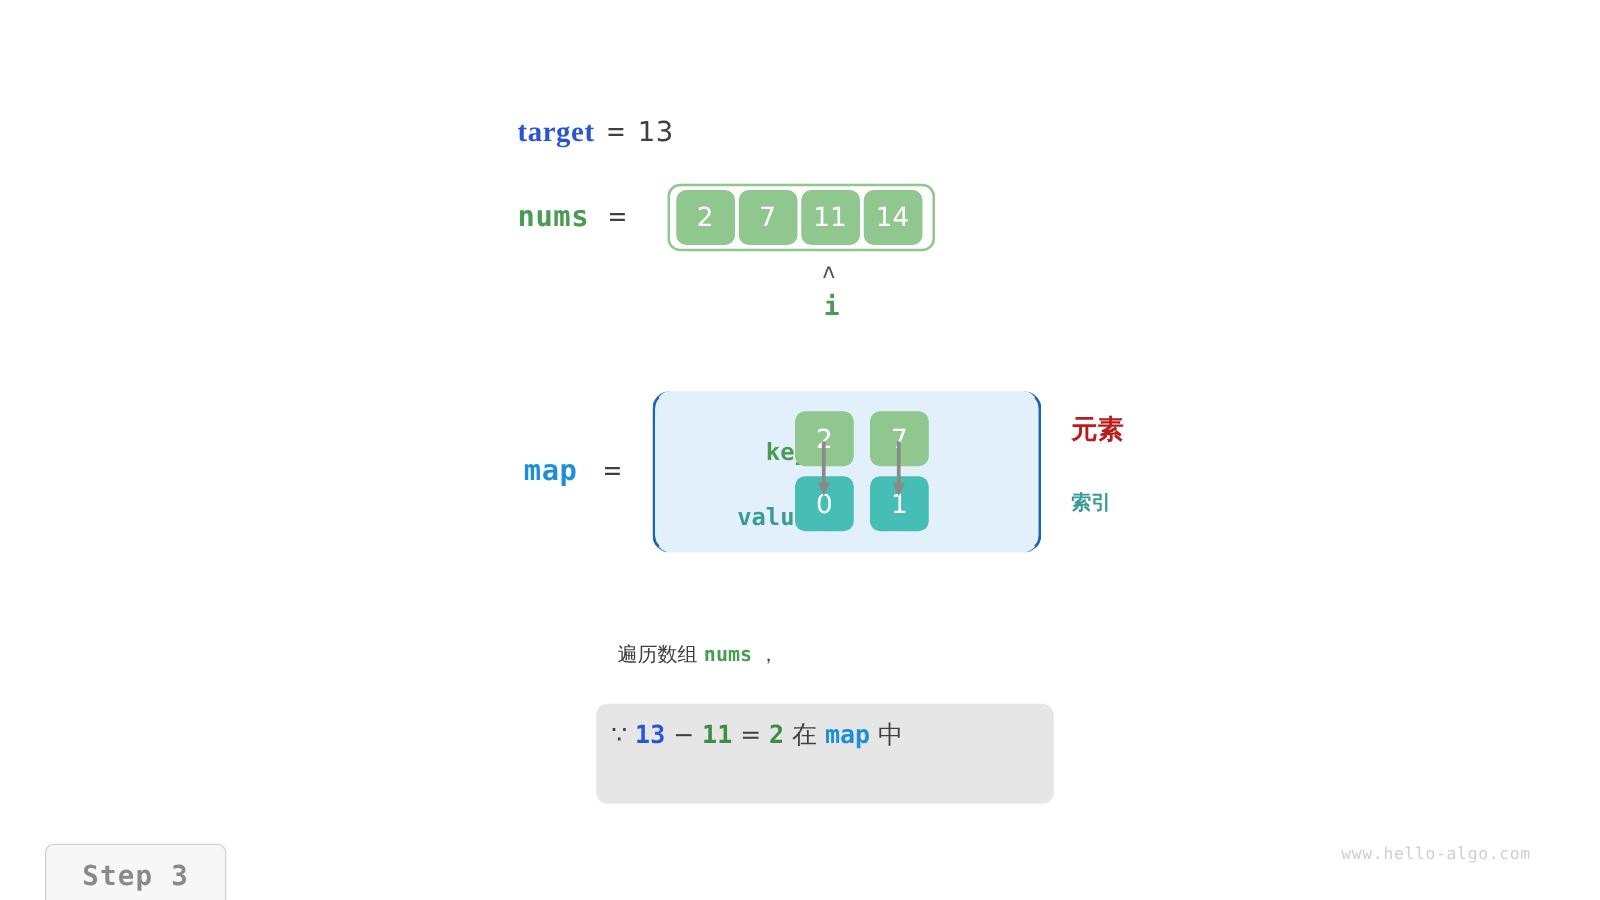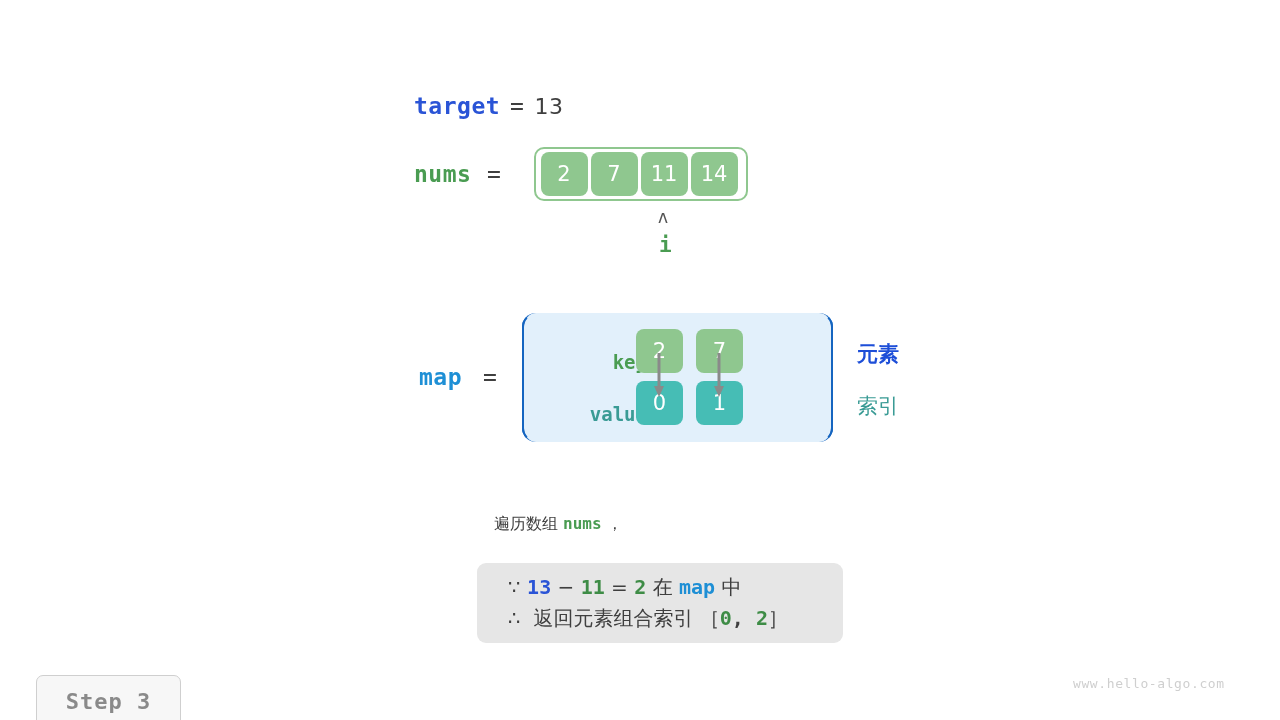--- a/index.html
+++ b/index.html
@@ -21,21 +21,21 @@
   
   #target-row {
     left: 414px;
     top: 93px;
     display: flex;
     align-items: baseline;
     font-size: 23px;
     font-weight: bold;
     letter-spacing: 0.5px;
   }
-  #target-row .varname { color: #2a54d6; }
+  #target-row .varname { color: #2a54d6; font-family: Liberation Serif, serif; }
   #target-row .eq { color: #3f3f3f; font-weight: normal; margin: 0 10px; }
   #target-row .val {
     color: #3f3f3f;
     font-weight: normal;
     font-family: "DejaVu Sans", "Liberation Sans", sans-serif;
     font-size: 22px;
   }
 
   
   #nums-label {
@@ -168,31 +168,31 @@
     position: absolute;
     top: 40px;
     width: 14px;
     height: 48px;
   }
   #arrow0 { left: 128px; }
   #arrow1 { left: 188px; }
 
   #legend-element {
     left: 857px;
-    top: 340px;
+    top: 329px;
     font-size: 21px;
     font-weight: bold;
-    color: #1d4ed8;
+    color: #b91c1c;
     font-family: "DejaVu Sans", "Liberation Sans", sans-serif;
   }
   #legend-index {
     left: 857px;
     top: 392px;
-    font-size: 21px;
-    font-weight: normal;
+    font-size: 16px;
+    font-weight: bold;
     color: #3a9b95;
     font-family: "DejaVu Sans", "Liberation Sans", sans-serif;
   }
 
   
   #caption-line {
     left: 494px;
     top: 514px;
     font-size: 16px;
     color: #3f3f3f;
@@ -206,21 +206,21 @@
   }
 
   #note-box {
     left: 477px;
     top: 563px;
     width: 366px;
     height: 80px;
     box-sizing: border-box;
     background: #e6e6e6;
     border-radius: 9px;
-    padding: 9px 31px;
+    padding: 9px 12px;
   }
   .note-line {
     font-size: 20px;
     color: #3f3f3f;
     font-family: "DejaVu Sans", "Liberation Sans", sans-serif;
     line-height: 31px;
     white-space: pre;
   }
   .note-line .mono { font-family: "DejaVu Sans Mono", "Liberation Mono", monospace; font-weight: bold; }
   .c-blue { color: #2a54d6; }
@@ -301,17 +301,16 @@
 </div>
 
 <div class="abs" id="legend-element">元素</div>
 <div class="abs" id="legend-index">索引</div>
 
 <div class="abs" id="caption-line"><span>遍历数组 </span><span class="code">nums</span><span> ，</span></div>
 
 <div class="abs" id="note-box">
   <div class="note-line"><span>∵ </span><span class="mono c-blue">13</span><span class="c-dark"> − </span><span class="mono c-green">11</span><span class="c-dark"> = </span><span class="mono c-green">2</span><span> 在 </span><span class="mono c-lblue">map</span><span> 中</span></div>
 
-  <div class="note-line"><span>∴ </span><span> 返回元素组合索引 ［</span><span class="mono c-green">0</span><span class="mono c-dark">, </span><span class="mono c-green">2</span><span>］</span></div>
 </div>
 
 <div class="abs" id="step-badge">Step 3</div>
 <div class="abs" id="watermark">www.hello-algo.com</div>
 
 </body></html>

